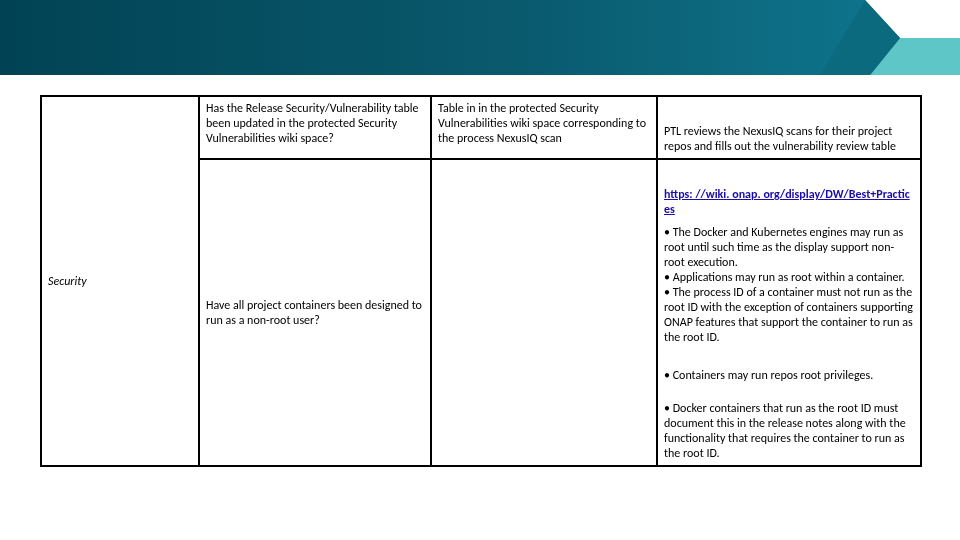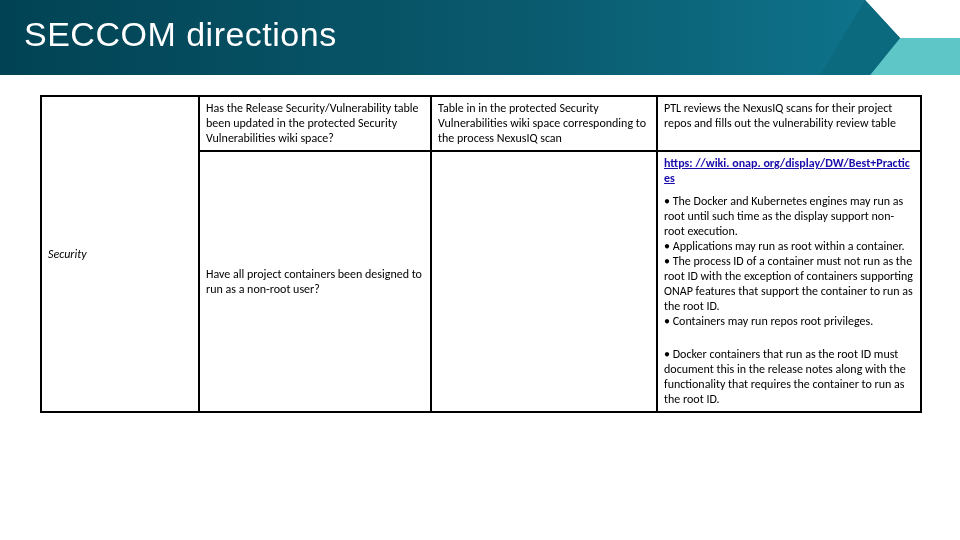--- a/index.html
+++ b/index.html
@@ -39,35 +39,34 @@
     font-size: 12px;
     line-height: 1.25;
     color: #000;
     font-family: "Calibri", "Segoe UI", Arial, sans-serif;
   }
   col.c1 { width: 158px; }
   col.c2 { width: 232px; }
   col.c3 { width: 226px; }
   col.c4 { width: 264px; }
   .row-label { vertical-align: middle; font-style: italic; }
-  .inner-block { margin-bottom: 8px; }
+  .inner-block { margin-bottom: 8px; margin-top: 23px; }
   .inner-block:last-child { margin-bottom: 0; }
   a.link { color: #1a0dab; text-decoration: underline; word-break: break-all; font-weight: bold; }
   .bullet { padding-left: 0; text-indent: 0; }
 </style>
 </head>
 <body>
 
 <div class="header-band">
   <svg class="corner" viewBox="0 0 180 75" width="180" height="75" preserveAspectRatio="none">
     <polygon points="0,0 85,0 120,38 180,38 180,0" fill="#ffffff"></polygon>
     <polygon points="120,38 180,38 180,75 90,75" fill="#5ec6c6"></polygon>
     <polygon points="85,0 40,75 90,75 120,38" fill="#0c6a7f"></polygon>
   </svg>
-  <div class="title">SECCOM directions</div>
 </div>
 
 <div class="table-wrap">
   <table>
     <colgroup>
       <col class="c1">
         <col class="c2">
         <col class="c3">
         <col class="c4">
     </colgroup>

